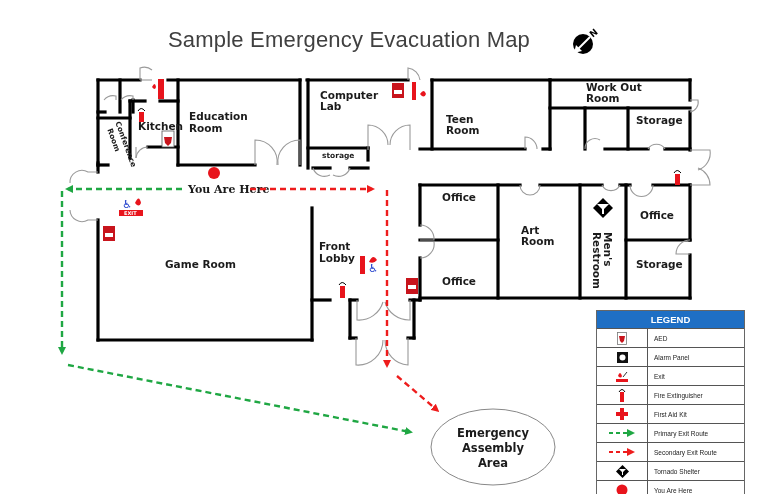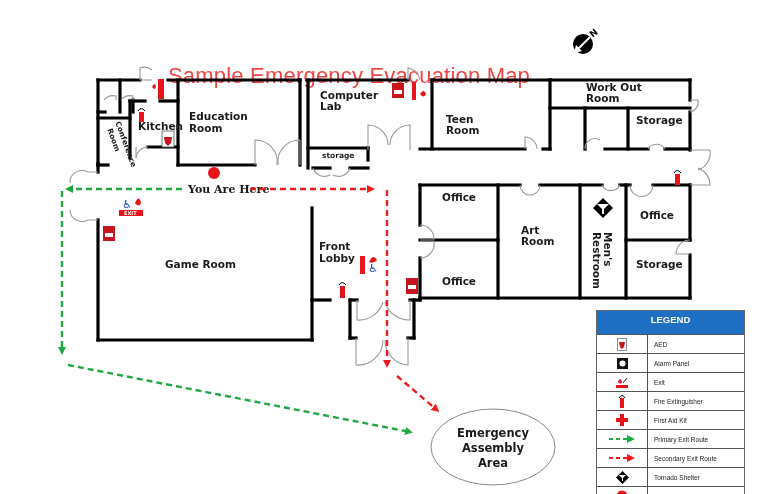--- a/index.html
+++ b/index.html
@@ -1,28 +1,28 @@
 <!DOCTYPE html>
 <html><head>
 <meta charset="utf-8">
 <style>
   html,body{margin:0;padding:0;background:#ffffff;}
   body{width:772px;height:494px;position:relative;overflow:hidden;font-family:"DejaVu Sans",sans-serif;}
-  #title{position:absolute;left:168px;top:27px;font-family:"Liberation Sans",sans-serif;font-size:22px;color:#ef4444;letter-spacing:0.2px;margin-top:36px;}
+  #title{position:absolute;left:168px;top:27px;font-family:"Liberation Sans",sans-serif;font-size:22px;color:#404040;letter-spacing:0.2px;}
   #map{position:absolute;left:0;top:0;}
   .room-label{font-family:"DejaVu Sans",sans-serif;font-weight:bold;font-size:10.5px;fill:#1b1b1b;}
   .room-small{font-family:"DejaVu Sans",sans-serif;font-weight:bold;font-size:7.5px;fill:#1b1b1b;}
   .here-label{font-family:"DejaVu Serif",serif;font-weight:bold;font-size:11px;fill:#1b1b1b;}
   .assembly{font-family:"DejaVu Sans",sans-serif;font-weight:bold;font-size:11.5px;fill:#1b1b1b;}
   .wall{stroke:#000;stroke-width:3.2;fill:none;stroke-linecap:square;}
   .door{stroke:#9a9a9a;stroke-width:1.1;fill:none;}
   .route-g{stroke:#1fa743;stroke-width:2.4;stroke-dasharray:6 4;fill:none;}
   .route-r{stroke:#ee1c1c;stroke-width:2.4;stroke-dasharray:6 4;fill:none;}
   #legend{position:absolute;left:596px;top:310px;width:147px;border:1px solid #666;background:#fff;font-family:"Liberation Sans",sans-serif;}
-  #legend .lg-head{background:#1f6fc4;color:#fff;font-weight:bold;font-size:9.5px;text-align:center;height:23px;line-height:17px;}
+  #legend .lg-head{background:#1f6fc4;color:#fff;font-weight:bold;font-size:9.5px;text-align:center;height:17px;line-height:17px;}
   #legend .lg-row{display:flex;height:18px;border-top:1px solid #555;align-items:center;}
   #legend .lg-icon{width:50px;height:100%;border-right:1px solid #555;display:flex;align-items:center;justify-content:center;}
   #legend .lg-text{padding-left:6px;font-size:6.5px;color:#222;}
 </style>
 </head>
 <body>
 
 <div id="title">Sample Emergency Evacuation Map</div>
 
 <svg id="map" width="772" height="494" viewBox="0 0 772 494">

